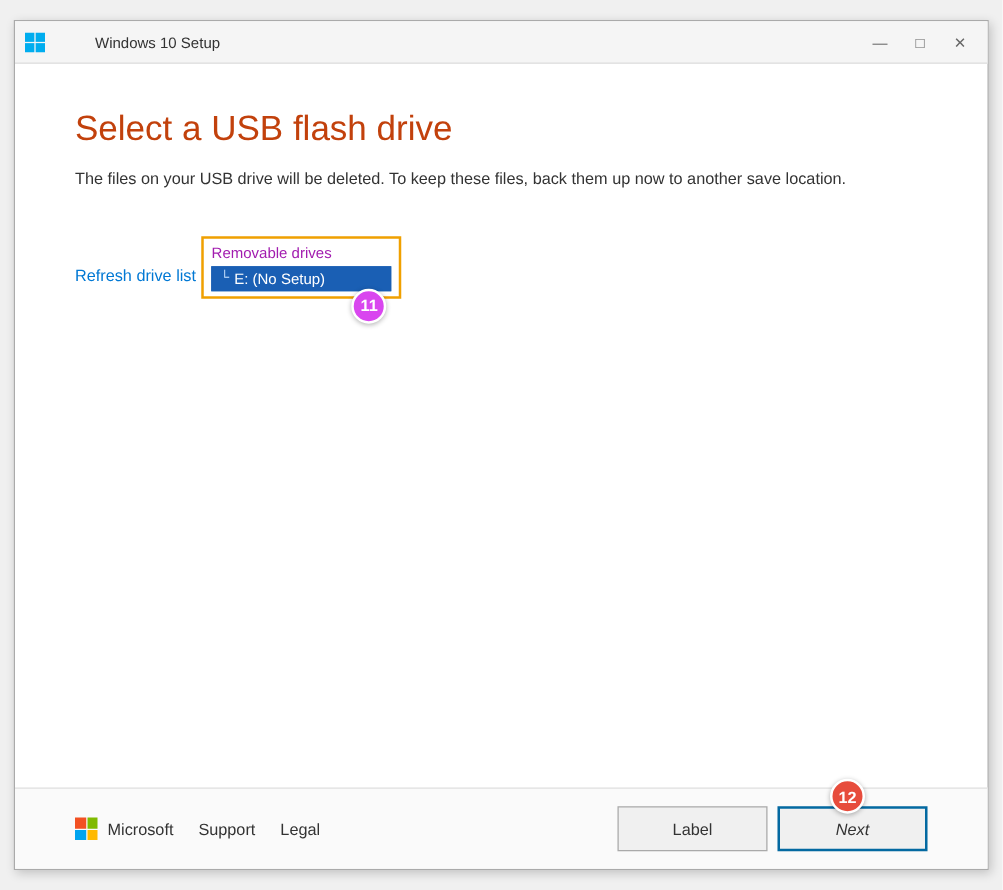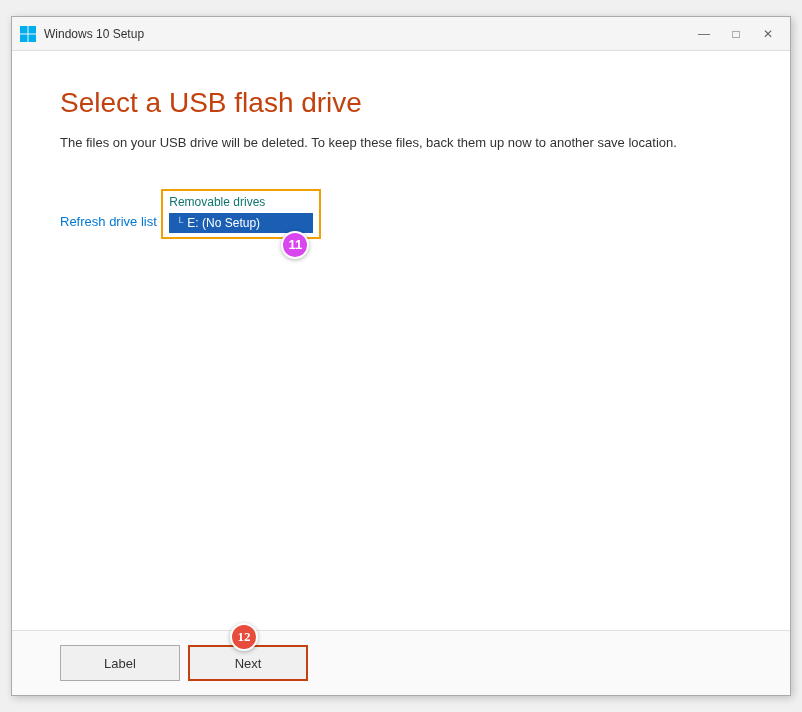--- a/index.html
+++ b/index.html
@@ -36,20 +36,21 @@
       align-items: center;
       gap: 8px;
     }
     .title-bar-icon {
       width: 16px;
       height: 16px;
     }
     .title-bar-title {
       font-size: 12px;
       color: #333;
+      margin-left: 32px;
     }
     .title-bar-controls {
       display: flex;
       gap: 4px;
     }
     .title-btn {
       width: 28px;
       height: 22px;
       background: none;
       border: none;
@@ -88,21 +89,21 @@
     .drive-list-container {
       border: 2px solid #f0a000;
       display: inline-block;
       padding: 4px 6px;
       min-width: 160px;
       margin-top: 8px;
       position: relative;
     }
     .drive-group-label {
       font-size: 12px;
-      color: #0f766e;
+      color: #a21caf;
       margin-bottom: 4px;
     }
     .drive-item {
       background: #1a5fb4;
       color: #fff;
       font-size: 12px;
       padding: 2px 6px;
       border: 1px solid #1a5fb4;
       cursor: pointer;
       display: flex;
@@ -182,40 +183,40 @@
       width: 120px;
       height: 36px;
       border: 1px solid #aaa;
       background: #f0f0f0;
       font-size: 13px;
       color: #333;
       cursor: pointer;
       font-family: 'Segoe UI', Arial, sans-serif;
     }
     .btn-next {
-      border: 2px solid #c2410c;
+      border: 2px solid #0369a1;
       background: #f0f0f0;
+      font-style: italic;
     }
     .annotation-badge-12 {
       position: absolute;
       width: 28px;
       height: 28px;
       background: #e74c3c;
       border-radius: 50%;
       color: white;
       font-size: 13px;
       font-weight: bold;
       display: flex;
       align-items: center;
       justify-content: center;
       top: -22px;
       right: 50px;
       border: 2px solid white;
       box-shadow: 0 1px 4px rgba(0,0,0,0.3);
-      font-family: Liberation Serif, serif;
     }
     .drive-section {
       position: relative;
       display: inline-block;
     }
   </style>
 </head>
 <body>
 
 <div class="window">
@@ -249,19 +250,32 @@
         <div class="drive-item">
           <span class="drive-item-icon">└</span>
           <span>E: (No Setup)</span>
         </div>
       </div>
       <div class="annotation-badge">11</div>
     </div>
   </div>
 
   <div class="footer">
+    <div class="footer-left">
+      <div class="footer-brand">
+        <div class="ms-logo-grid">
+          <div class="ms-logo-sq1"></div>
+          <div class="ms-logo-sq2"></div>
+          <div class="ms-logo-sq3"></div>
+          <div class="ms-logo-sq4"></div>
+        </div>
+        <span class="brand-label">Microsoft</span>
+      </div>
+      <a class="footer-link">Support</a>
+      <a class="footer-link">Legal</a>
+    </div>
     <div class="footer-right">
       <div class="annotation-badge-12">12</div>
       <button class="btn">Label</button>
       <button class="btn btn-next">Next</button>
     </div>
   </div>
 </div>
 
 </body></html>

